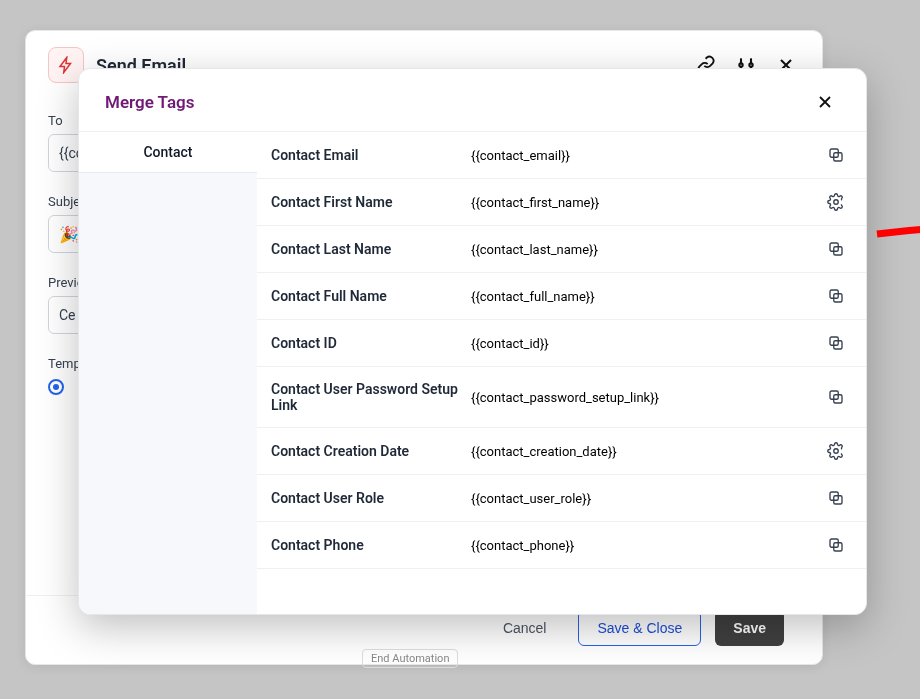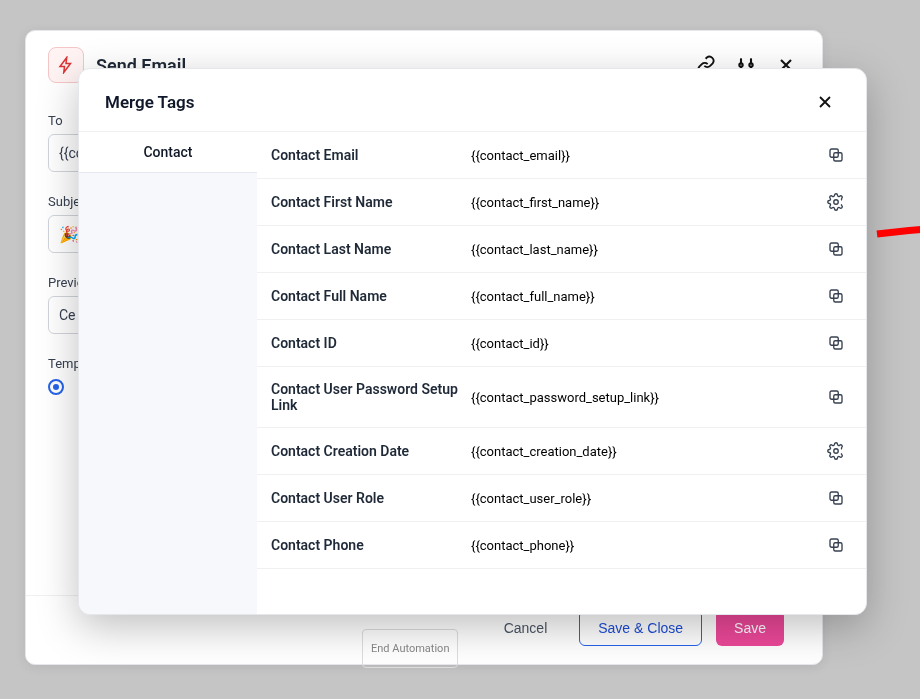--- a/index.html
+++ b/index.html
@@ -50,39 +50,39 @@
   .footer {
     position:absolute; left:0; right:16px; bottom:0; padding: 14px 22px 18px 22px;
     display:flex; justify-content:flex-end; gap:14px; border-top:1px solid #eef0f2;
     background: #fff;
     border-bottom-left-radius: 10px;
     border-bottom-right-radius: 10px;
   }
   .btn { height:36px; padding:0 18px; font-size:14px; border-radius:6px; cursor:pointer; display:flex; align-items:center; }
   .btn-ghost { background:none; border:none; color:#4b5563; }
   .btn-outline { background:#fff; border:1px solid #2563eb; color:#1d4ed8; font-weight:500;}
-  .btn-primary { background:#ec4899; border:none; color:#fff; font-weight:400;}
+  .btn-primary { background:#404040; border:none; color:#fff; font-weight:700;}
 
   .pill {
     position:absolute; left:336px; bottom:-4px; transform: translateY(0);
-    font-size:11px; color:#888; border:1px solid #ddd; border-radius:4px; padding:12px 8px;
+    font-size:11px; color:#888; border:1px solid #ddd; border-radius:4px; padding:2px 8px;
   }
 
   
   .merge-dialog {
     position: absolute;
     left: 78px; top: 68px; width: 789px; height: 547px;
     background: #fff; border-radius: 12px; box-shadow: 0 12px 40px rgba(0,0,0,0.25);
     display:flex; flex-direction:column;
     border: 1px solid #e5e7eb;
   }
   .merge-header {
     display:flex; align-items:center; padding: 18px 26px 14px 26px; gap:16px;
   }
-  .merge-title { font-size: 17px; font-weight: 600; color:#0f172a; }
+  .merge-title { font-size: 17px; font-weight: 600; color:#701a75; }
   .merge-header-spacer { flex:1; }
   .search-wrap {
     display:flex; align-items:center; width:210px; height:36px; border:1px solid #d1d5db; border-radius:6px; padding:0 10px; gap:6px;
   }
   .search-wrap input {
     border:none; outline:none; font-size:14px; color:#6b7280; flex:1; background:transparent;
   }
   .close-merge { width:30px; height:30px; display:flex; align-items:center; justify-content:center; cursor:pointer; margin-left:20px;}
 
   .merge-body {

